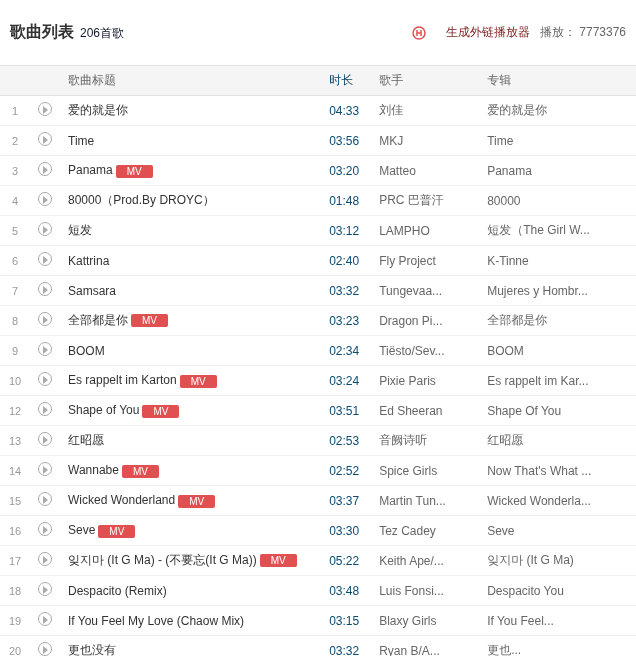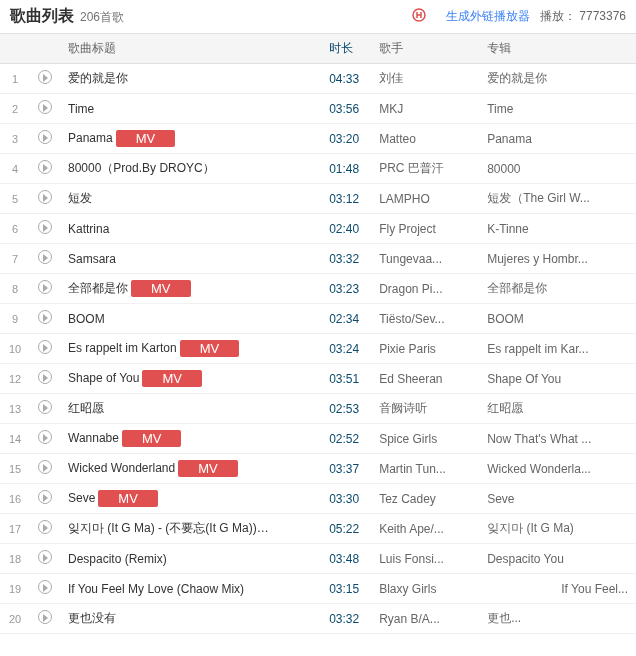--- a/index.html
+++ b/index.html
@@ -7,53 +7,53 @@
       font-family: "Microsoft YaHei", SimSun, Arial, sans-serif;
       font-size: 12px;
       background: #fff;
       color: #333;
       width: 636px;
       min-height: 656px;
       overflow: hidden;
     }
     .header {
       background: #fff;
-      padding: 6px 10px;
+      padding: 22px 10px;
       border-bottom: 1px solid #e0e0e0;
       display: flex;
       align-items: center;
       justify-content: space-between;
     }
     .header-left {
       display: flex;
       align-items: baseline;
       gap: 6px;
     }
     .header-title {
       font-size: 16px;
       font-weight: bold;
       color: #333;
     }
     .header-count {
       font-size: 12px;
-      color: #737373;
+      color: #0f172a;
       text-align: center;
     }
     .header-right {
       display: flex;
       align-items: center;
       gap: 10px;
       font-size: 12px;
       color: #666;
     }
     .generate-link {
-      color: #3b82f6;
+      color: #7f1d1d;
       cursor: pointer;
       display: flex;
-      align-items: flex-start;
+      align-items: center;
       gap: 20px;
     }
     .play-count {
       color: #666;
     }
     .table-container {
       overflow-y: auto;
       height: 615px;
     }
     table {
@@ -113,22 +113,22 @@
       left: 4px;
       top: 3px;
       border-top: 4px solid transparent;
       border-bottom: 4px solid transparent;
       border-left: 5px solid #aaa;
     }
     .mv-badge {
       display: inline-block;
       background: #e05050;
       color: #fff;
-      font-size: 13px;
-      padding: 1px 20px;
+      font-size: 10px;
+      padding: 1px 11px;
       border-radius: 2px;
       margin-left: 3px;
       vertical-align: middle;
     }
     .title-col {
       max-width: 220px;
     }
     .duration-col {
       width: 50px;
       color: #0c4a6e;
@@ -315,21 +315,21 @@
           <td class="duration-col">03:48</td>
           <td class="artist-col" style="max-width: 110px; overflow: hidden; text-overflow: ellipsis; white-space: nowrap;">Luis Fonsi...</td>
           <td class="album-col" style="max-width: 130px; overflow: hidden; text-overflow: ellipsis; white-space: nowrap;">Despacito You</td>
         </tr>
         <tr>
           <td class="num-col">19</td>
           <td class="play-col"><span class="play-icon"></span></td>
           <td class="title-col" style="max-width: 200px; overflow: hidden; text-overflow: ellipsis; white-space: nowrap;"><span>If You Feel My Love (Chaow Mix)</span></td>
           <td class="duration-col">03:15</td>
           <td class="artist-col" style="max-width: 110px; overflow: hidden; text-overflow: ellipsis; white-space: nowrap;">Blaxy Girls</td>
-          <td class="album-col" style="max-width: 130px; overflow: hidden; text-overflow: ellipsis; white-space: nowrap; text-align: right;">If You Feel...</td>
+          <td class="album-col" style="max-width: 130px; overflow: hidden; text-overflow: ellipsis; white-space: nowrap;">If You Feel...</td>
         </tr>
         <tr>
           <td class="num-col">20</td>
           <td class="play-col"><span class="play-icon"></span></td>
           <td class="title-col" style="max-width: 200px; overflow: hidden; text-overflow: ellipsis; white-space: nowrap;"><span>更也没有</span></td>
           <td class="duration-col">03:32</td>
           <td class="artist-col" style="max-width: 110px; overflow: hidden; text-overflow: ellipsis; white-space: nowrap;">Ryan B/A...</td>
           <td class="album-col" style="max-width: 130px; overflow: hidden; text-overflow: ellipsis; white-space: nowrap;">更也...</td>
         </tr>
       </tbody>

